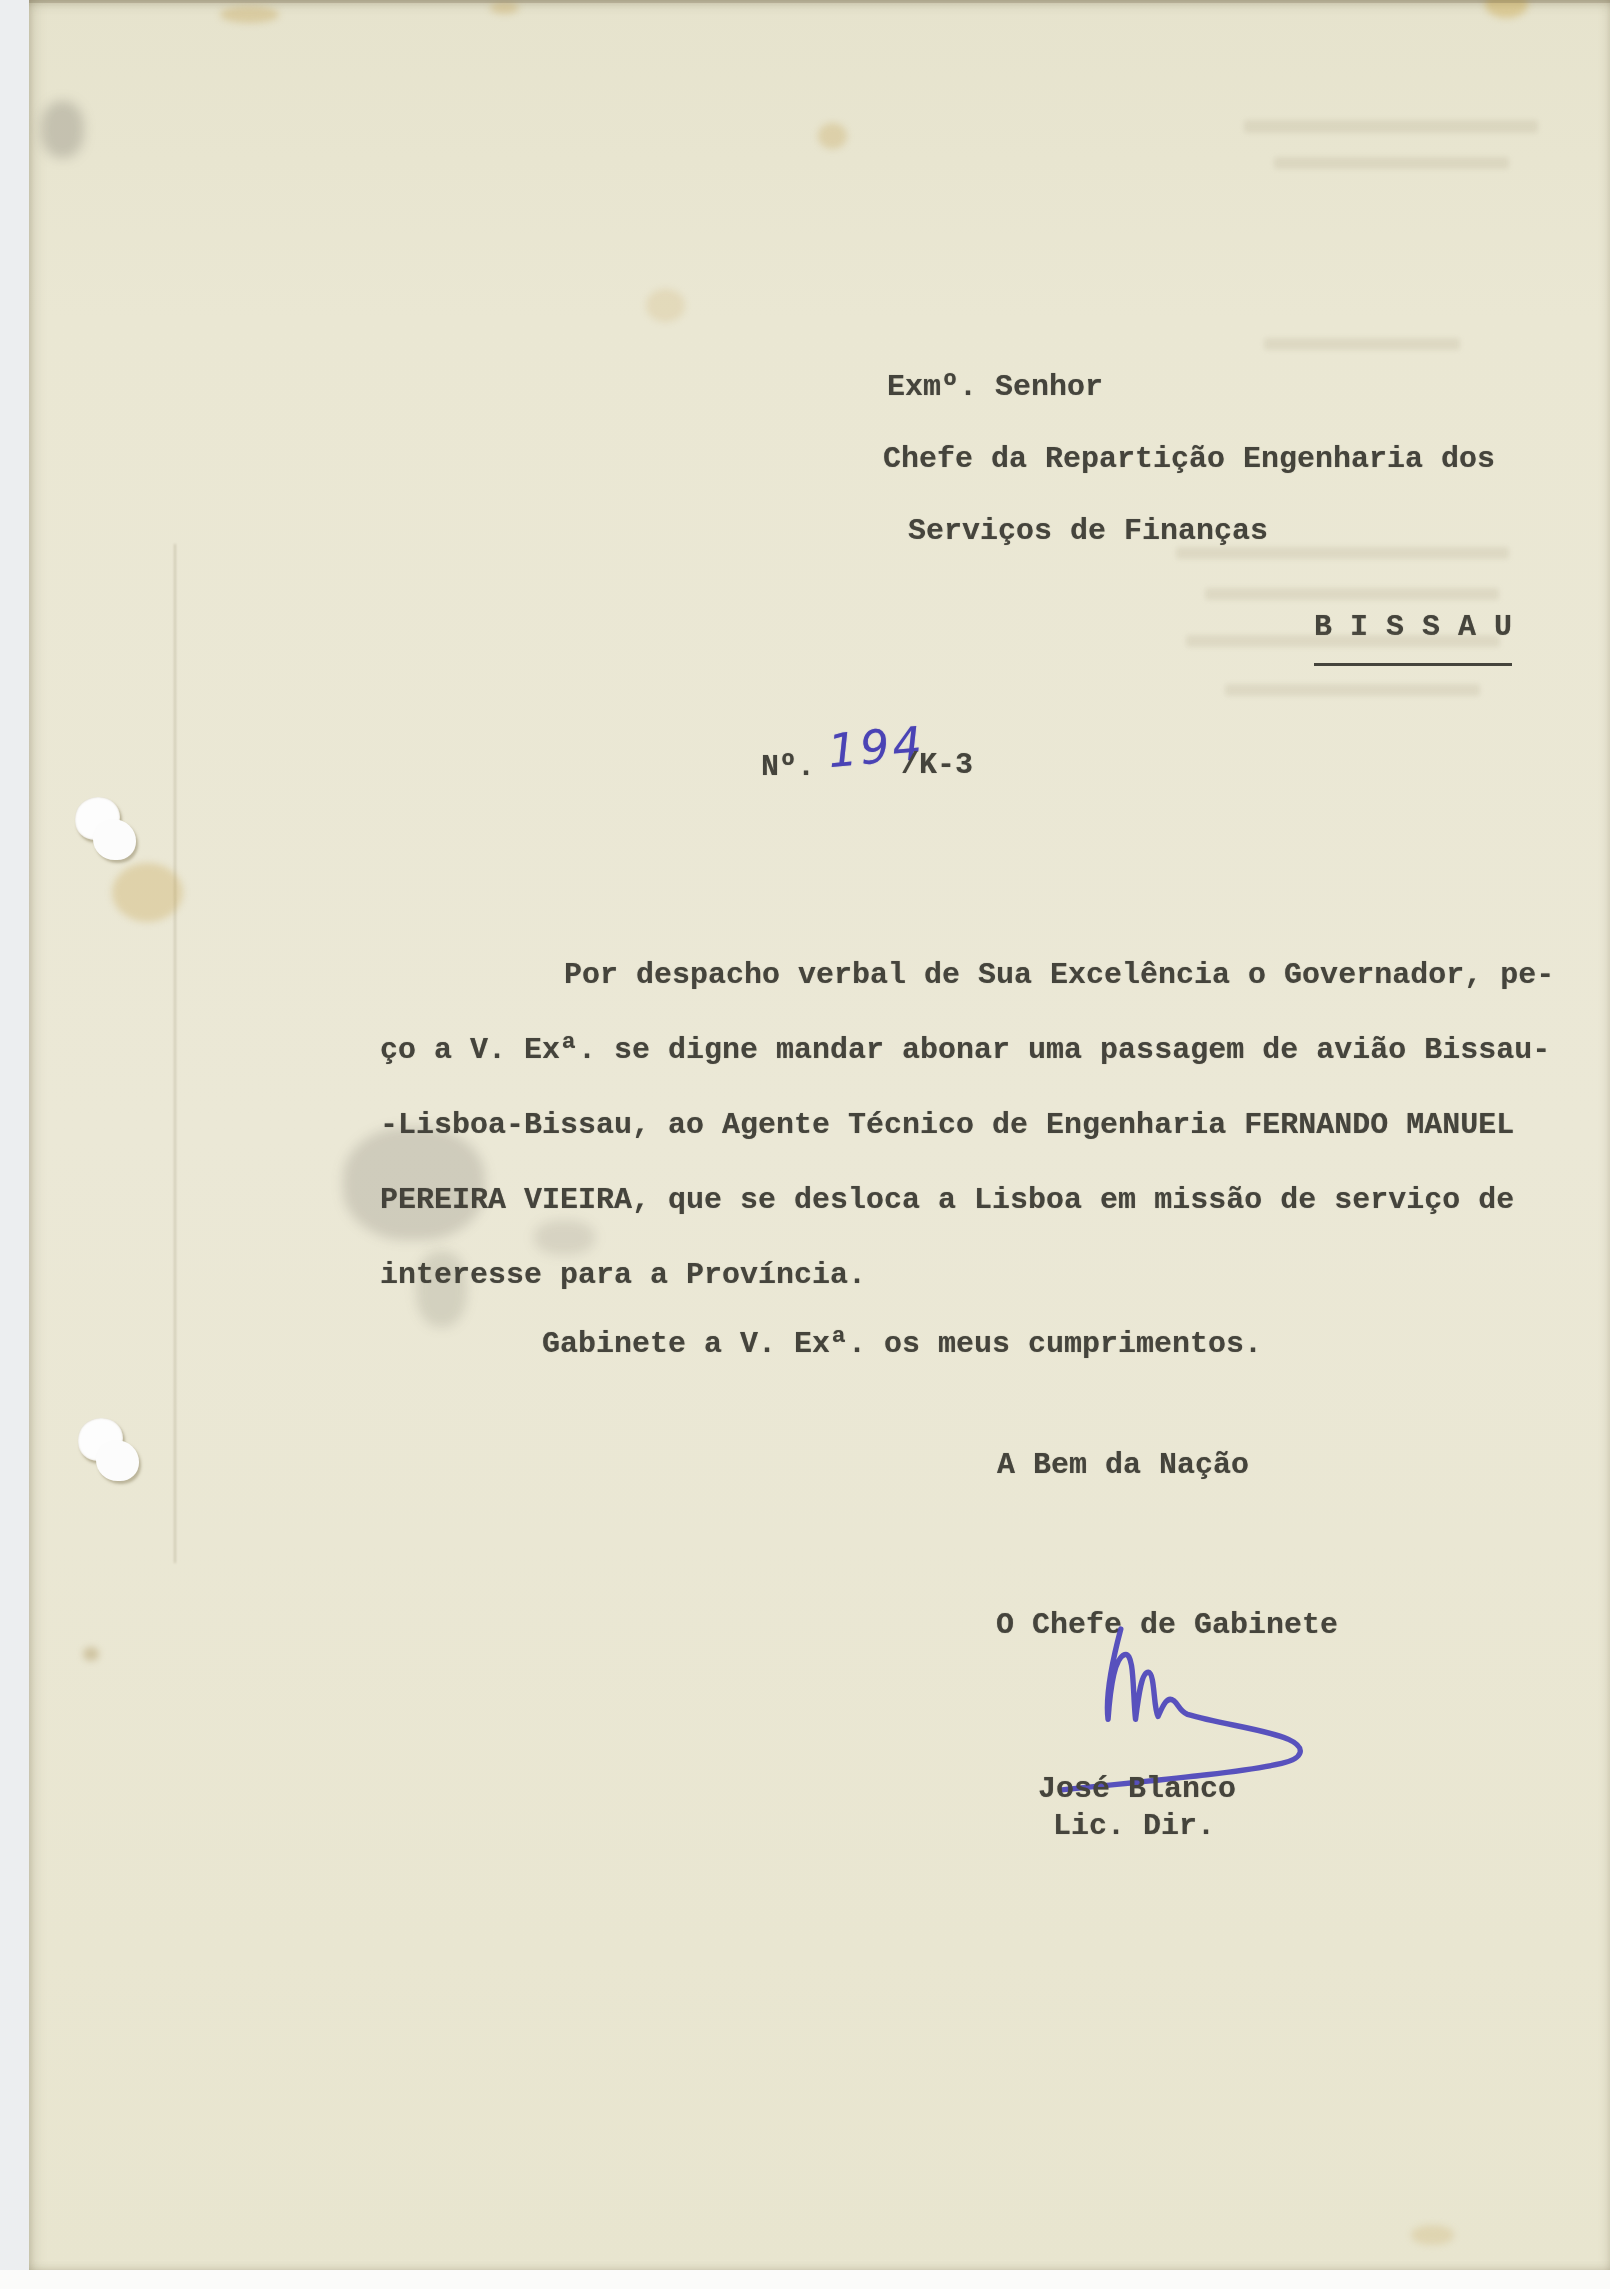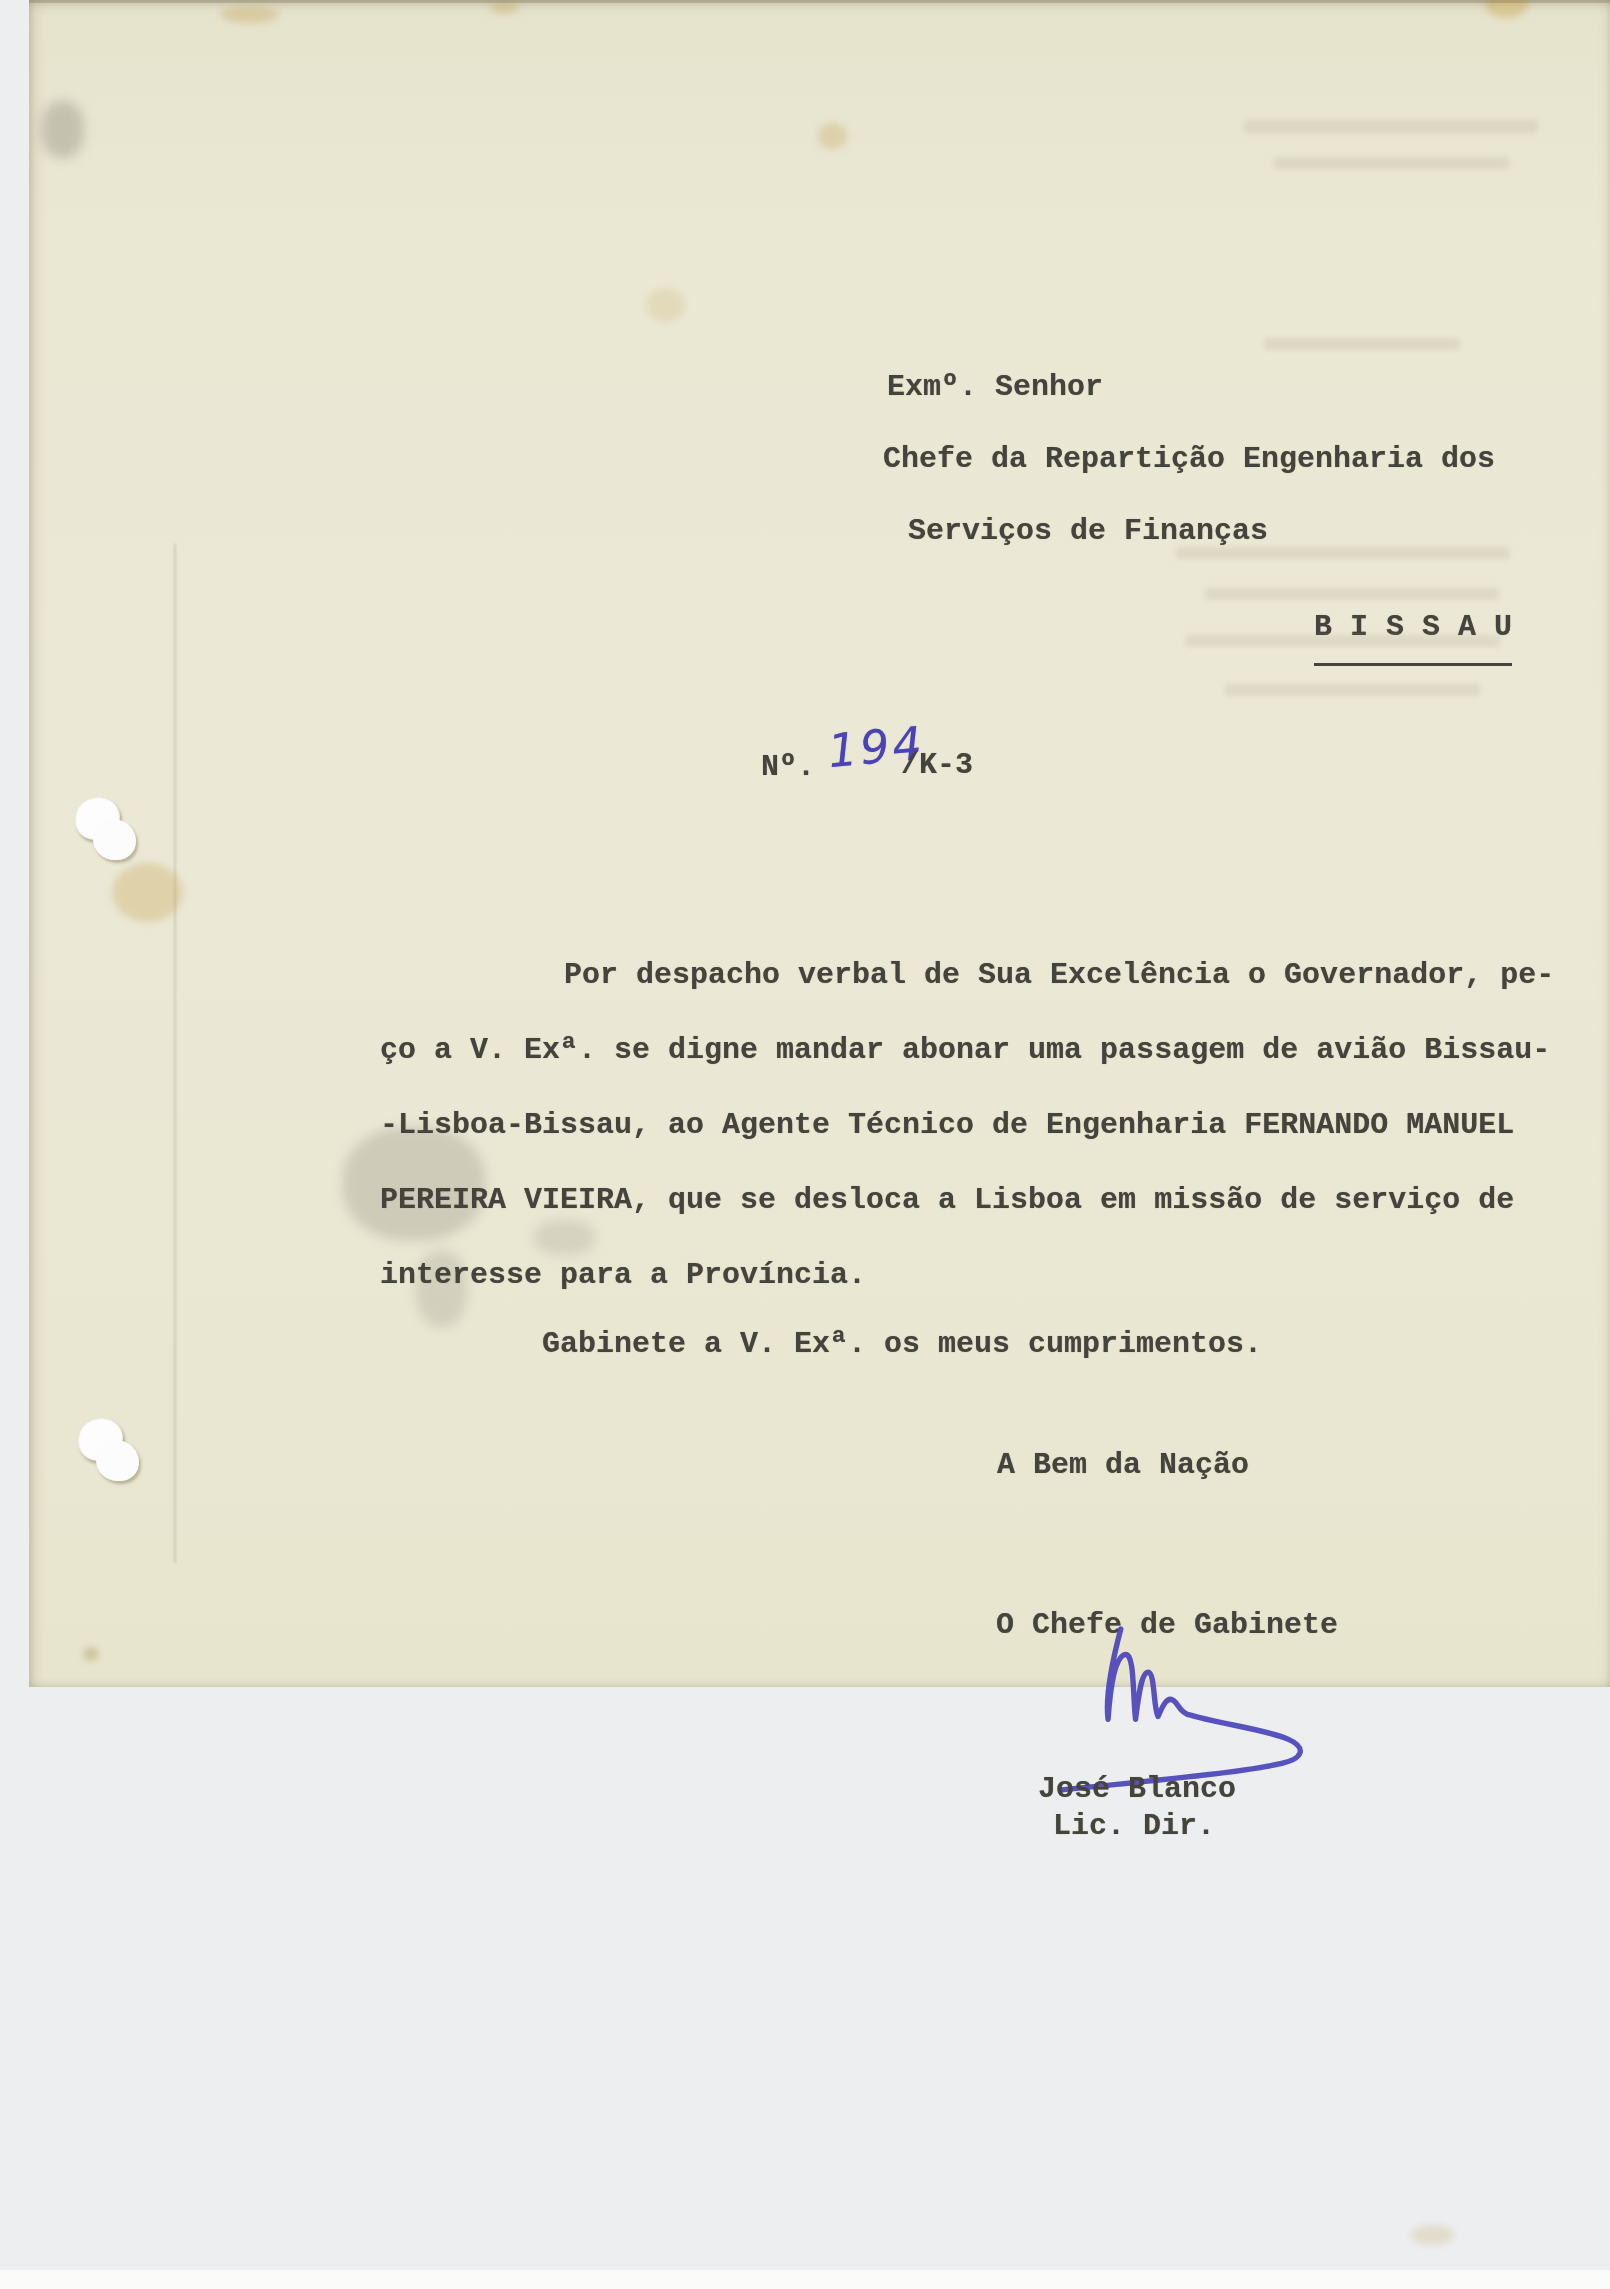--- a/index.html
+++ b/index.html
@@ -3,21 +3,21 @@
 <meta charset="utf-8">
 <style>
   html,body{margin:0;padding:0;}
   body{
     width:1610px;height:2290px;position:relative;
     background:#eceef0;
     font-family:"Liberation Mono","DejaVu Sans Mono",monospace;
     overflow:hidden;
   }
   .paper{
-    position:absolute;left:29px;top:0;width:1581px;height:1687px;
+    position:absolute;left:29px;top:0;width:1581px;height:2270px;
     background:linear-gradient(180deg,#e6e3cd 0%,#eae7d3 14%,#ebe8d6 50%,#e9e6d1 86%,#e8e5cf 100%);
     box-shadow:
       inset 8.8px 0 15.7px -8.8px rgba(120,110,80,.45),
       inset -6.9px 0 13.7px -8.8px rgba(120,110,80,.30),
       inset 0 8.8px 13.7px -8.8px rgba(100,90,60,.45),
       inset 0 -5.9px 9.8px -6.9px rgba(120,110,80,.25);
   }
   .typed{
     position:absolute;
     color:#45443c;

